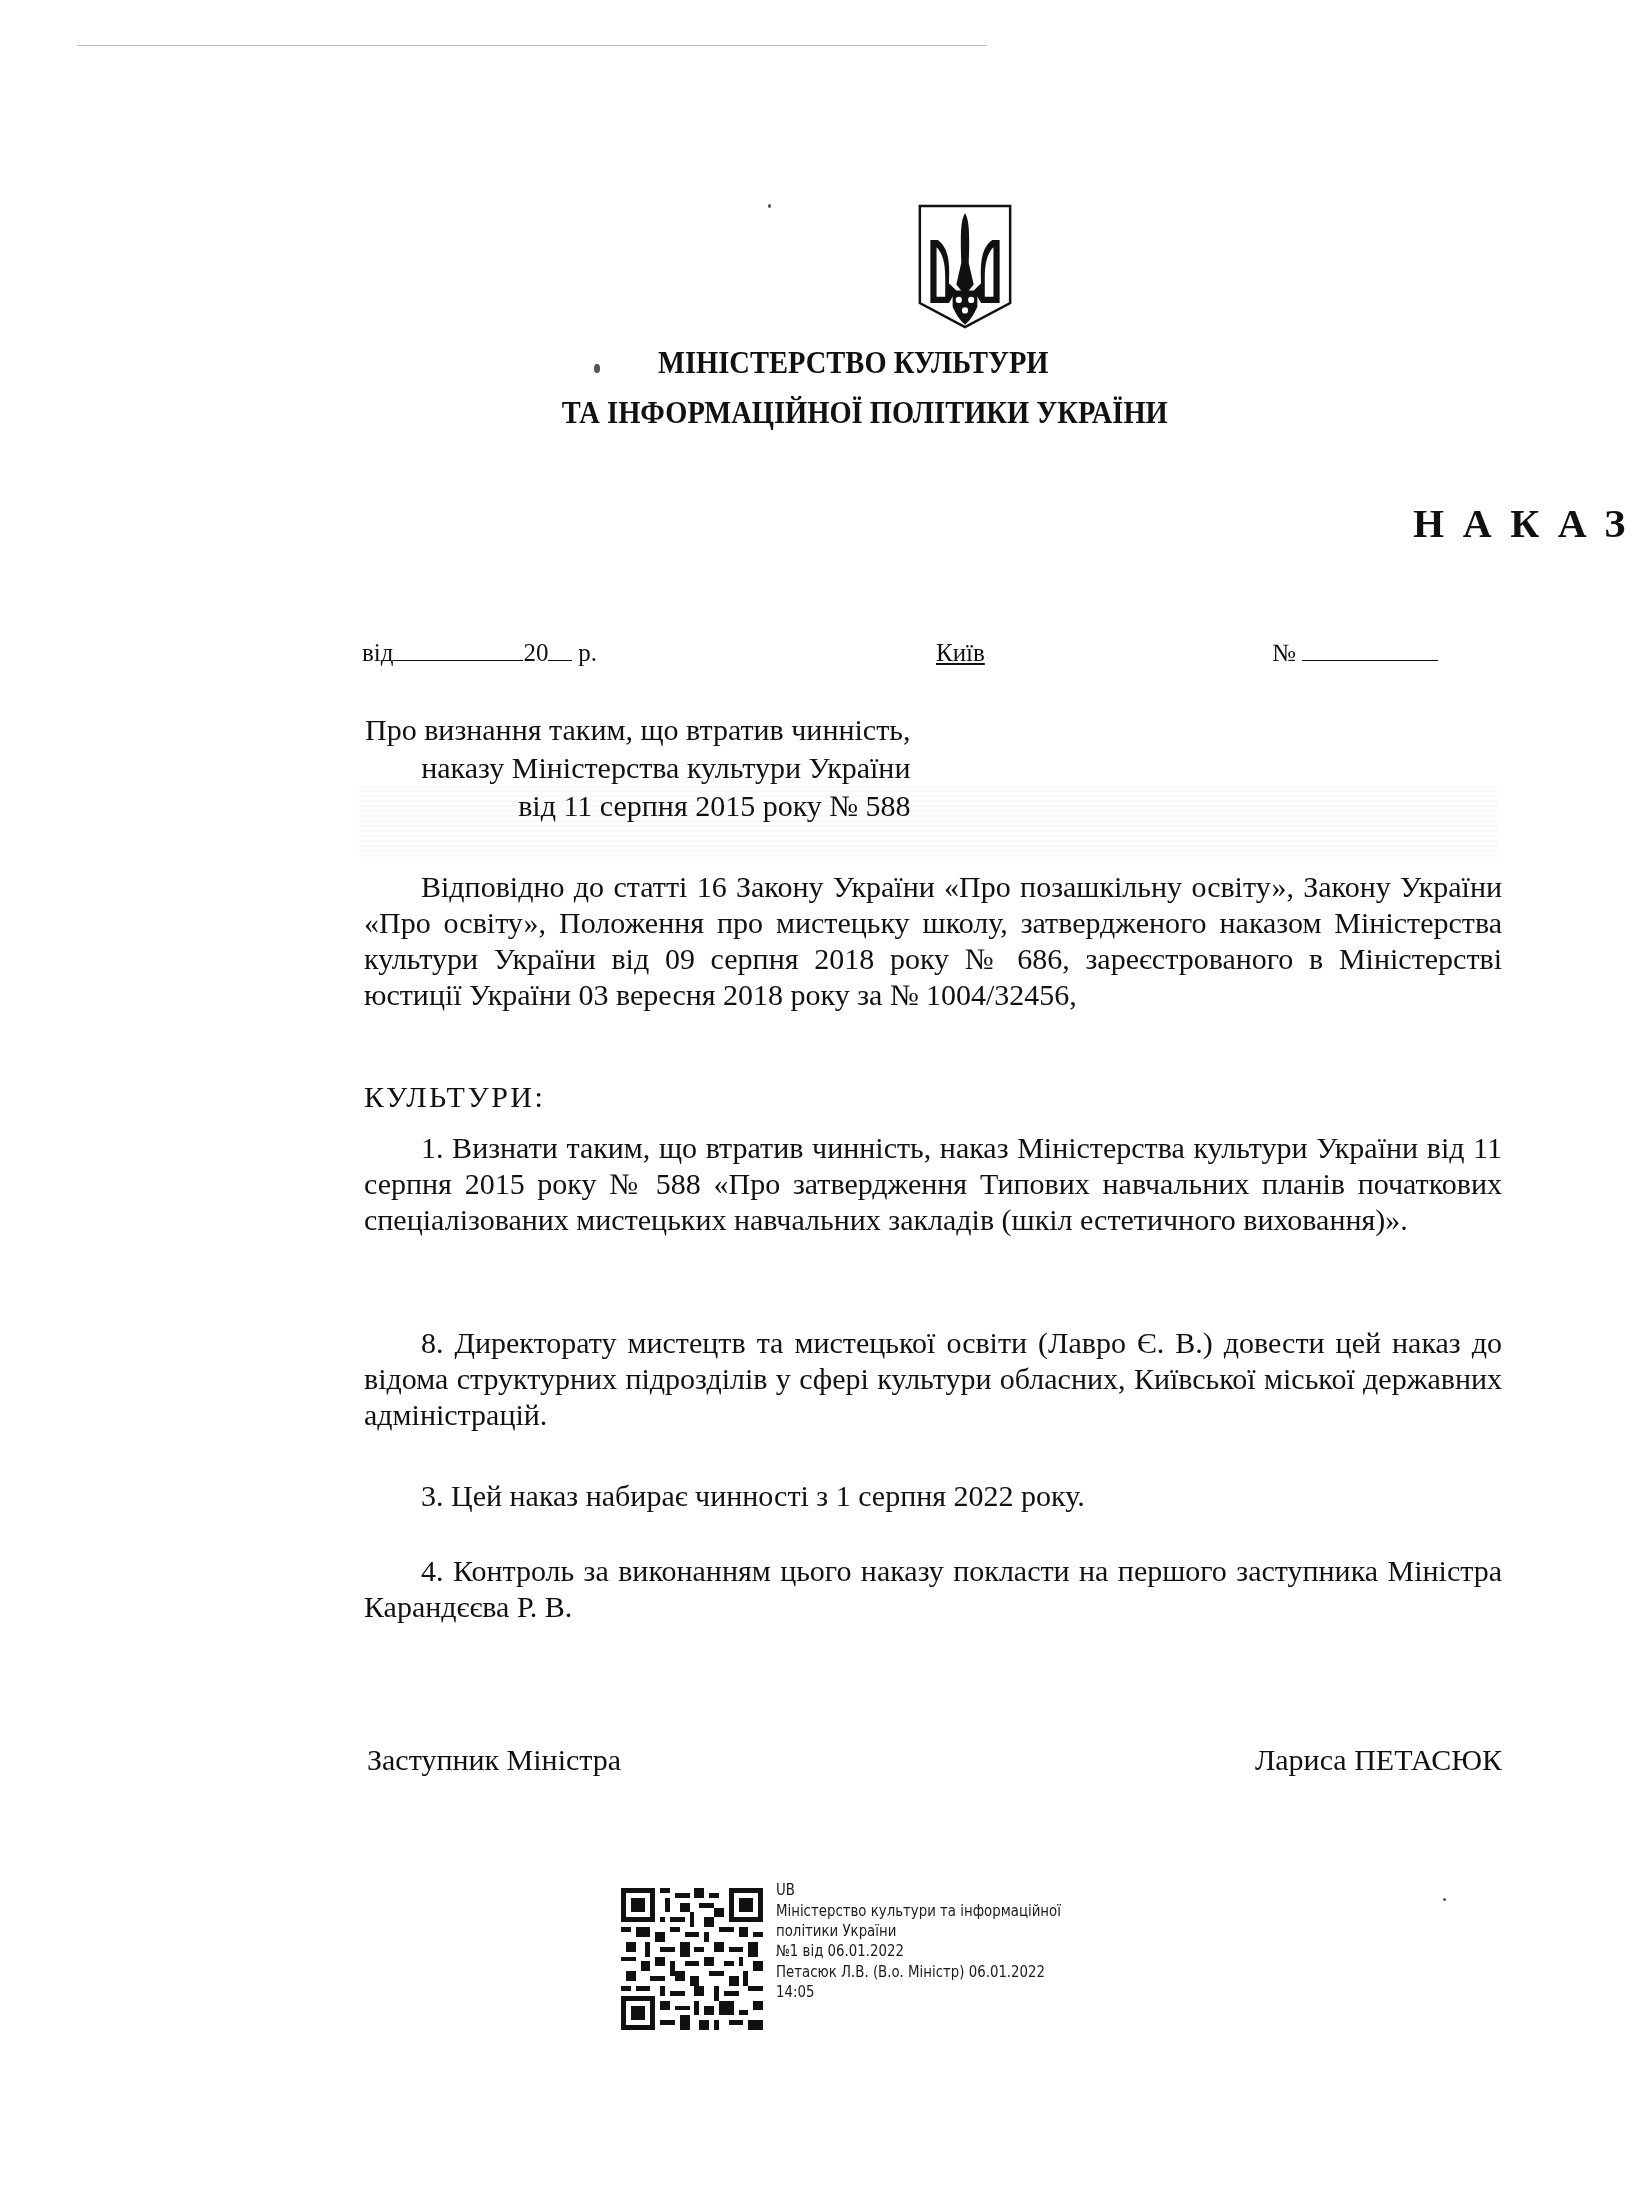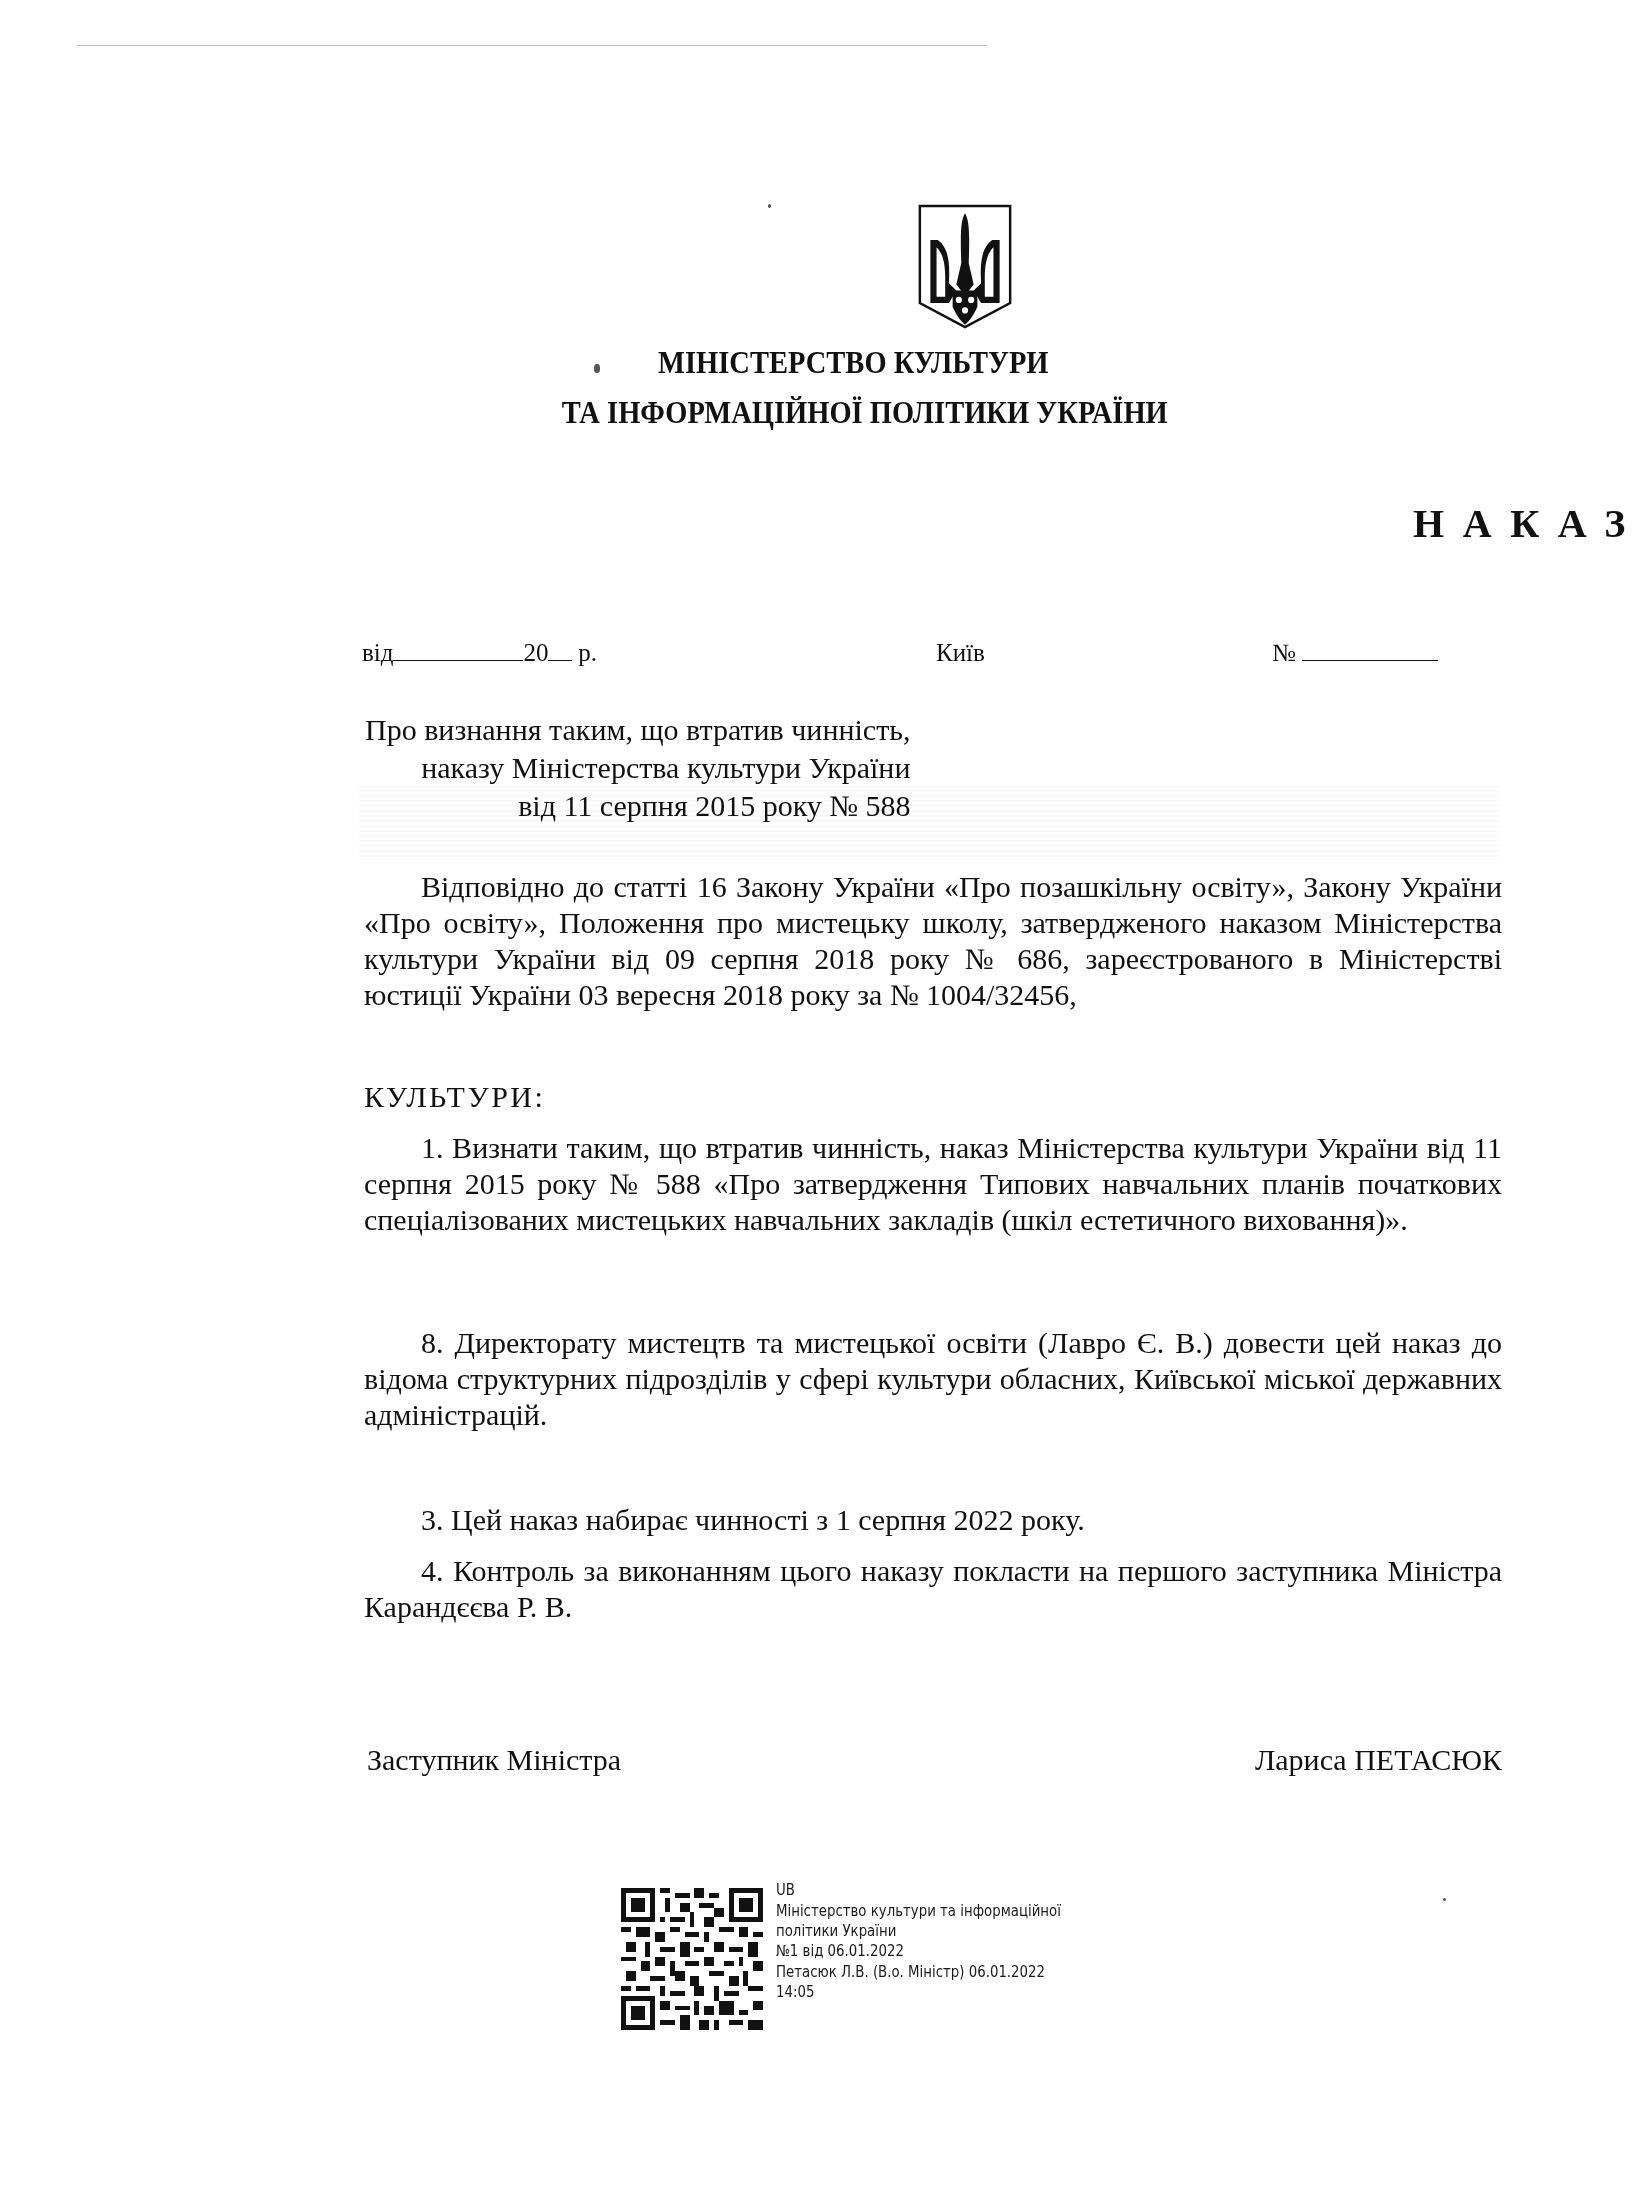--- a/index.html
+++ b/index.html
@@ -23,41 +23,41 @@
   .ministry.l1 { top: 345px; padding-left: 68px; box-sizing: border-box; }
   .ministry.l2 { top: 395px; padding-left: 93px; box-sizing: border-box; }
   .title {
     position: absolute; left: 0; width: 1644px; top: 500px; text-align: right;
     padding-left: 87px; box-sizing: border-box;
     font-weight: bold; font-size: 40px; letter-spacing: 18.6px;
   }
   .meta { position: absolute; top: 639px; font-size: 25px; }
   .meta .blank { display: inline-block; border-bottom: 1.9px solid #111; height: 21px; vertical-align: baseline; }
   .meta.from { left: 362px; }
-  .meta.city { left: 936px; }
+  .meta.city { left: 936px; text-decoration: underline; }
   .meta.num { left: 1272px; }
   .subject {
     position: absolute; left: 365px; top: 711px; font-size: 30px; line-height: 38px; text-align: right;
   }
   .subject-shade {
     position: absolute; left: 359px; top: 786px; width: 1139px; height: 71px;
     background: repeating-linear-gradient(0deg, #f7f7f7 0 1.9px, #ffffff 1.9px 5px);
     opacity: 0.8;
   }
   .body {
     position: absolute; left: 364px; width: 1138px;
     font-size: 30px; line-height: 36px; text-align: justify;
   }
   .body p { margin: 0; }
   .indent { text-indent: 57px; }
   .preamble { top: 869px; }
   .nakazuyu { position: absolute; left: 364px; top: 1080px; font-size: 30px; letter-spacing: 2.5px; }
   .item1 { top: 1130px; }
   .item2 { top: 1325px; }
-  .item3 { top: 1478px; margin-top: 24px; }
+  .item3 { top: 1478px; }
   .item4 { top: 1553px; }
   .sign-left { position: absolute; left: 367px; top: 1743px; font-size: 30px; }
   .sign-right { position: absolute; right: 142px; top: 1743px; font-size: 30px; }
   .stamp { position: absolute; left: 621px; top: 1882px; }
   .qr { position: absolute; left: 0; top: 6.2px; width: 142px; height: 142px; }
   .stamp-text {
     position: absolute; left: 155px; top: -1.9px; width: 371px;
     font-family: "DejaVu Sans", "Liberation Sans", sans-serif;
     font-size: 15.5px; line-height: 20.4px; color: #1a1a1a;
     transform: scaleX(0.86); transform-origin: left top;

